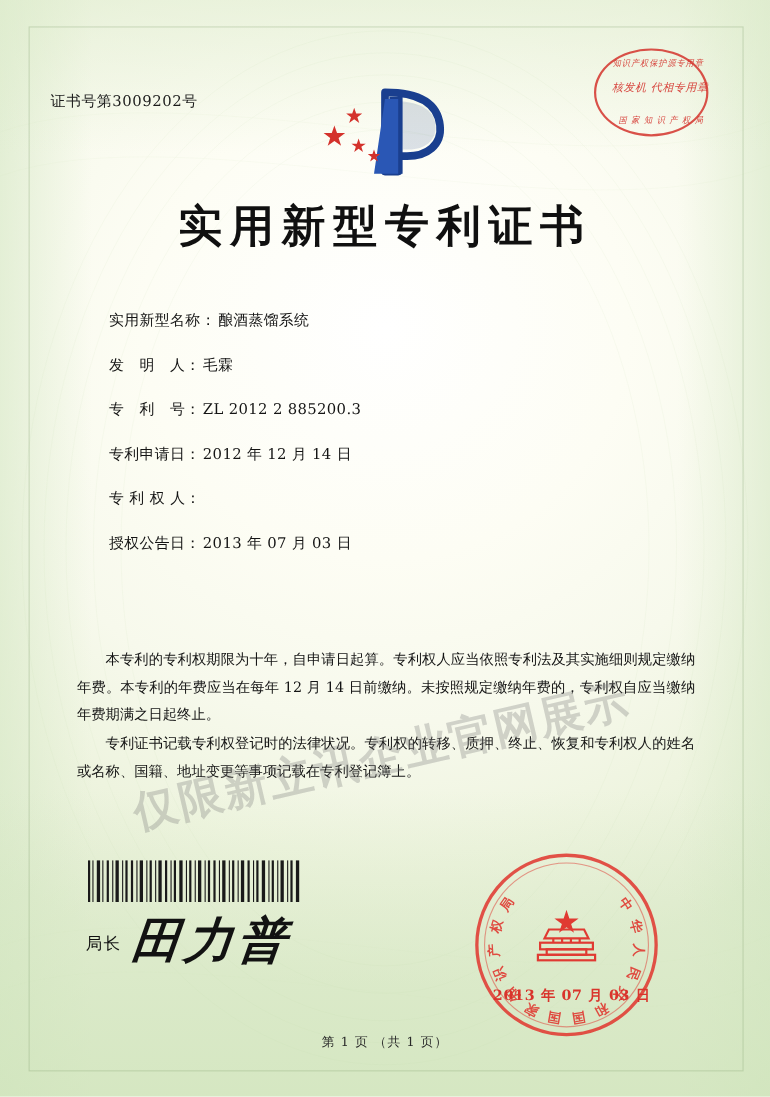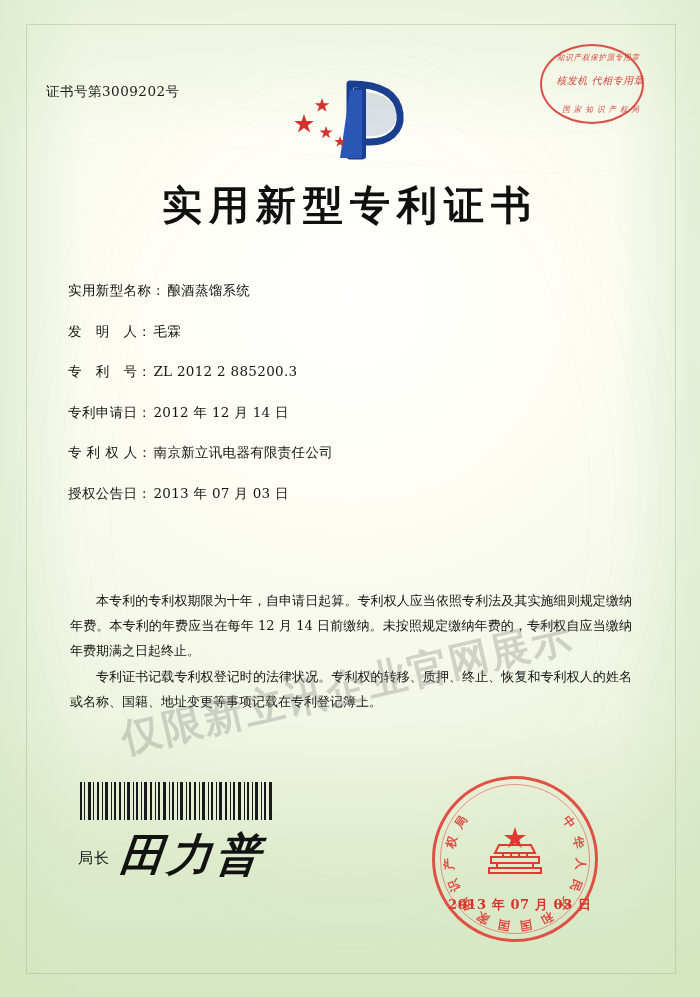--- a/index.html
+++ b/index.html
@@ -138,20 +138,21 @@
     top: 282px;
     width: 560px;
   }
   .field-row {
     display: flex;
     align-items: baseline;
     margin-bottom: 22.5px;
     font-size: 13.5px;
     color: #141414;
     white-space: nowrap;
+    margin-left: 31px;
   }
   .field-label {
     letter-spacing: 0.4px;
   }
   .field-value {
     margin-left: 2px;
     letter-spacing: 0.3px;
   }
 
   
@@ -342,21 +343,20 @@
     <div class="field-row">
       <span class="field-label">专　利　号：</span>
       <span class="field-value">ZL 2012 2 885200.3</span>
     </div>
     <div class="field-row">
       <span class="field-label">专利申请日：</span>
       <span class="field-value">2012 年 12 月 14 日</span>
     </div>
     <div class="field-row">
       <span class="field-label">专 利 权 人：</span>
-      <span class="field-value">南京新立讯电器有限责任公司</span>
     </div>
     <div class="field-row">
       <span class="field-label">授权公告日：</span>
       <span class="field-value">2013 年 07 月 03 日</span>
     </div>
   </div>
 
   <div class="body-text">
     <p>本专利的专利权期限为十年，自申请日起算。专利权人应当依照专利法及其实施细则规定缴纳年费。本专利的年费应当在每年 12 月 14 日前缴纳。未按照规定缴纳年费的，专利权自应当缴纳年费期满之日起终止。</p>
     <p>专利证书记载专利权登记时的法律状况。专利权的转移、质押、终止、恢复和专利权人的姓名或名称、国籍、地址变更等事项记载在专利登记簿上。</p>
@@ -442,13 +442,14 @@
       <span class="seal-char" style="transform: rotate(189.615deg);">国</span>
       <span class="seal-char" style="transform: rotate(208.846deg);">家</span>
       <span class="seal-char" style="transform: rotate(228.077deg);">知</span>
       <span class="seal-char" style="transform: rotate(247.308deg);">识</span>
       <span class="seal-char" style="transform: rotate(266.538deg);">产</span>
       <span class="seal-char" style="transform: rotate(285.769deg);">权</span>
       <span class="seal-char" style="transform: rotate(305deg);">局</span>
     </div>
   <div class="seal-date">2013 年 07 月 03 日</div>
 
+  <div class="footer">第 1 页 （共 1 页）</div>
 </div>
 
 </body></html>

